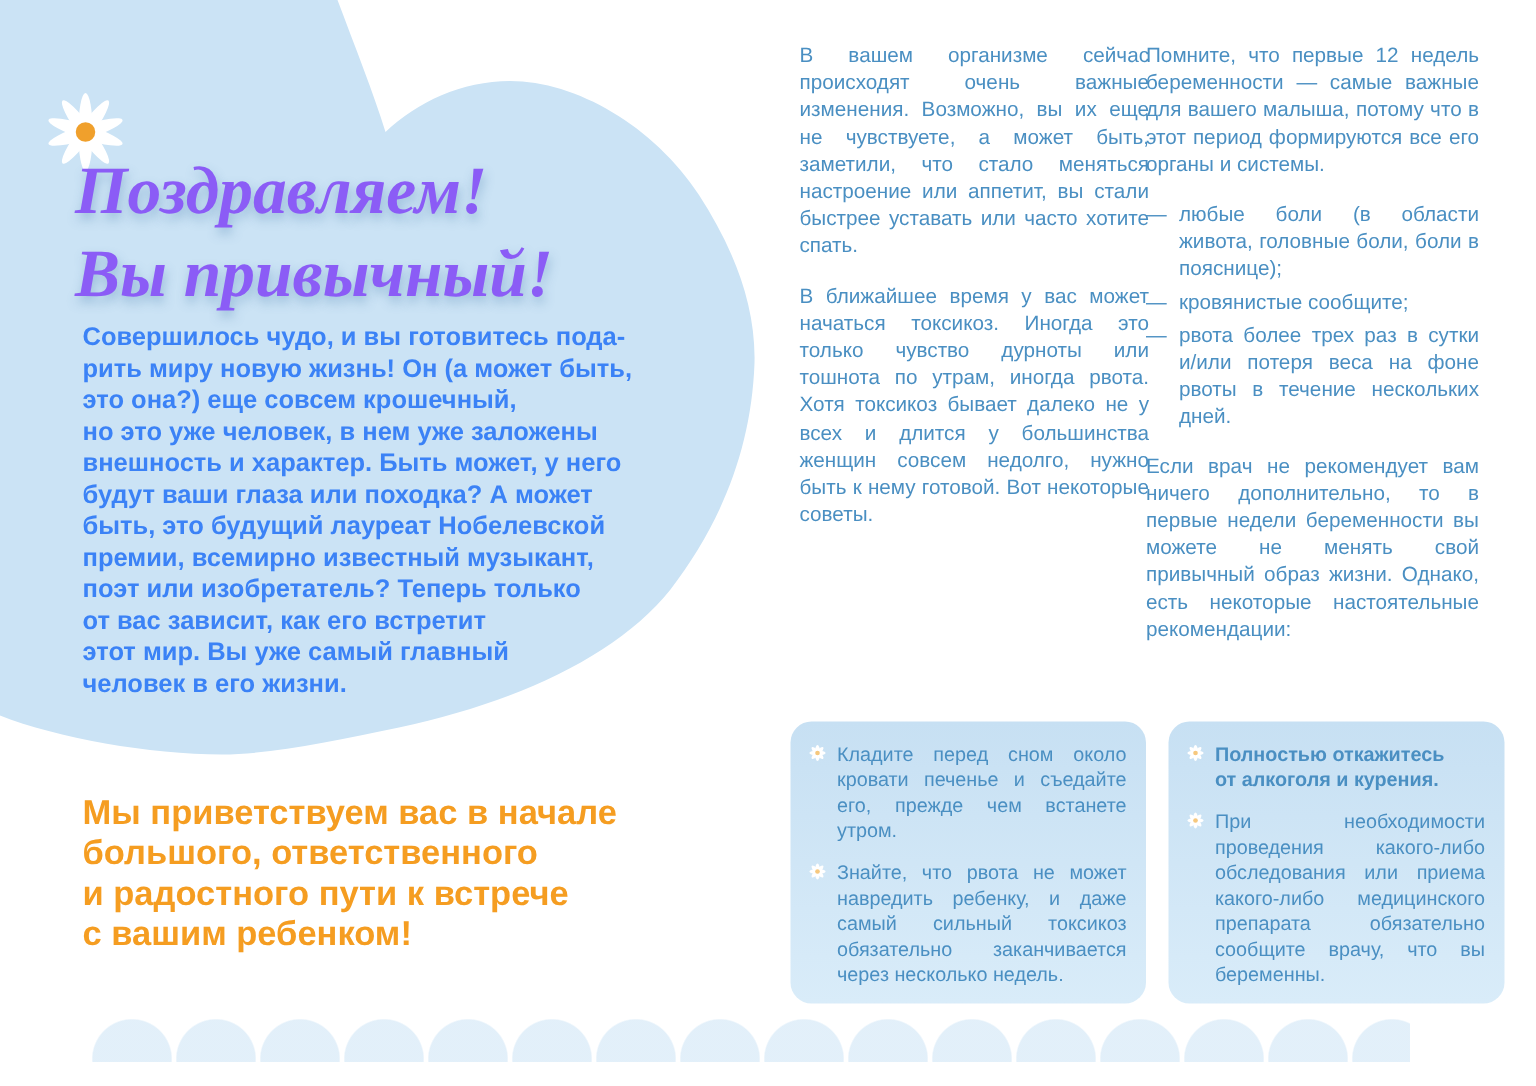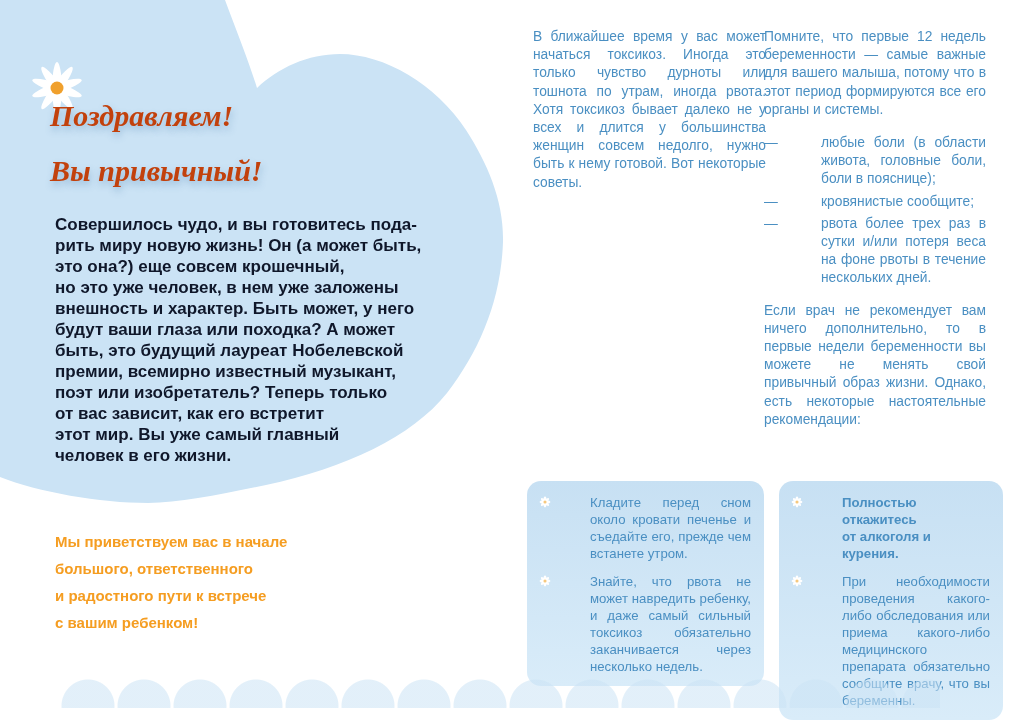--- a/index.html
+++ b/index.html
@@ -1,49 +1,49 @@
 <!DOCTYPE html>
 <html lang="ru"><head>
 <meta charset="utf-8">
 <style>
   html,body{margin:0;padding:0;background:#ffffff;}
   #page{position:relative;width:1024px;height:724px;background:#ffffff;overflow:hidden;
         font-family:"Liberation Sans",sans-serif;}
   
   #heart-svg{position:absolute;left:0;top:0;}
-  .hero-title{position:absolute;left:50px;top:88px;width:470px;
+  .hero-title{position:absolute;left:50px;top:100px;width:470px;
       font-family:"Liberation Serif",serif;font-style:italic;font-weight:700;
-      font-size:30px;line-height:55px;color:#c2410c;
+      font-size:45px;line-height:55px;color:#8b5cf6;
       text-shadow:1px 4px 7px rgba(90,140,185,.45);}
   .hero-intro{position:absolute;left:55px;top:214px;width:380px;
-      font-size:17px;line-height:21px;font-weight:700;color:#0f172a;white-space:pre-line;}
+      font-size:17px;line-height:21px;font-weight:700;color:#3b82f6;white-space:pre-line;}
   .hero-welcome{position:absolute;left:55px;top:528px;width:420px;
-      font-size:15px;line-height:27px;font-weight:700;color:#f59d21;white-space:pre-line;}
+      font-size:23px;line-height:27px;font-weight:700;color:#f59d21;white-space:pre-line;}
   #daisy{position:absolute;left:27px;top:58px;}
   
   .col{position:absolute;top:28px;color:#4a8fc2;font-size:13.8px;line-height:18.2px;
        text-align:justify;}
   #col-middle{left:533px;width:233px;}
   #col-right{left:764px;width:222px;}
   .col p{margin:0 0 15px 0;}
   .symptoms{margin:0 0 14px 0;}
   .symptom{display:flex;margin:0 0 4px 0;}
   .symptom .dash{flex:0 0 22px;}
-  .symptom .stxt{flex:1 1 auto;text-align:justify;margin-left:35px;}
+  .symptom .stxt{flex:1 1 auto;text-align:justify;}
   
   .tipbox{position:absolute;top:481px;border-radius:14px;
       background:linear-gradient(180deg,#c7e0f3 0%,#d9ecf9 100%);
       padding:13px 13px 11px 12px;box-sizing:border-box;
       color:#4a8fc2;font-size:13.2px;line-height:17px;}
   #tips-box{left:527px;width:237px;min-height:177px;}
   #reco-box{left:779px;width:224px;min-height:171px;}
   .tip{display:flex;margin:0 0 11px 0;}
   .tip:last-child{margin-bottom:0;}
   .tip .bullet{flex:0 0 12px;margin:2px 7px 0 0;}
-  .tip .ttxt{flex:1 1 auto;text-align:justify;margin-left:32px;}
+  .tip .ttxt{flex:1 1 auto;text-align:justify;}
   .tip .ttxt.bold{font-weight:700;white-space:pre-line;text-align:left;}
   
   #bottom-waves{position:absolute;left:60px;top:668px;width:880px;height:40px;
       background-image:radial-gradient(circle at 28px 38px, rgba(203,227,245,.55) 26px, rgba(203,227,245,0) 27px);
       background-size:56px 40px;background-repeat:repeat-x;}
 </style>
 </head>
 <body>
 
 <div id="page">
@@ -88,20 +88,21 @@
 от вас зависит, как его встретит
 этот мир. Вы уже самый главный
 человек в его жизни.</div>
 
   <div class="hero-welcome">Мы приветствуем вас в начале
 большого, ответственного
 и радостного пути к встрече
 с вашим ребенком!</div>
 
   <div class="col" id="col-middle">
+    <p>В вашем организме сейчас происходят очень важные изменения. Возможно, вы их еще не чувствуете, а может быть, заметили, что стало меняться настроение или аппетит, вы стали быстрее уставать или часто хотите спать.</p>
     <p>В ближайшее время у вас может начаться токсикоз. Иногда это только чувство дурноты или тошнота по утрам, иногда рвота. Хотя токсикоз бывает далеко не у всех и длится у большинства женщин совсем недолго, нужно быть к нему готовой. Вот некоторые советы.</p>
   </div>
 
   <div class="col" id="col-right">
     <p>Помните, что первые 12 недель беременности — самые важные для вашего малыша, потому что в этот период формируются все его органы и системы.</p>
     <div class="symptoms">
       <div class="symptom">
         <span class="dash">—</span>
         <span class="stxt">любые боли (в области живота, головные боли, боли в пояснице);</span>
       </div>

